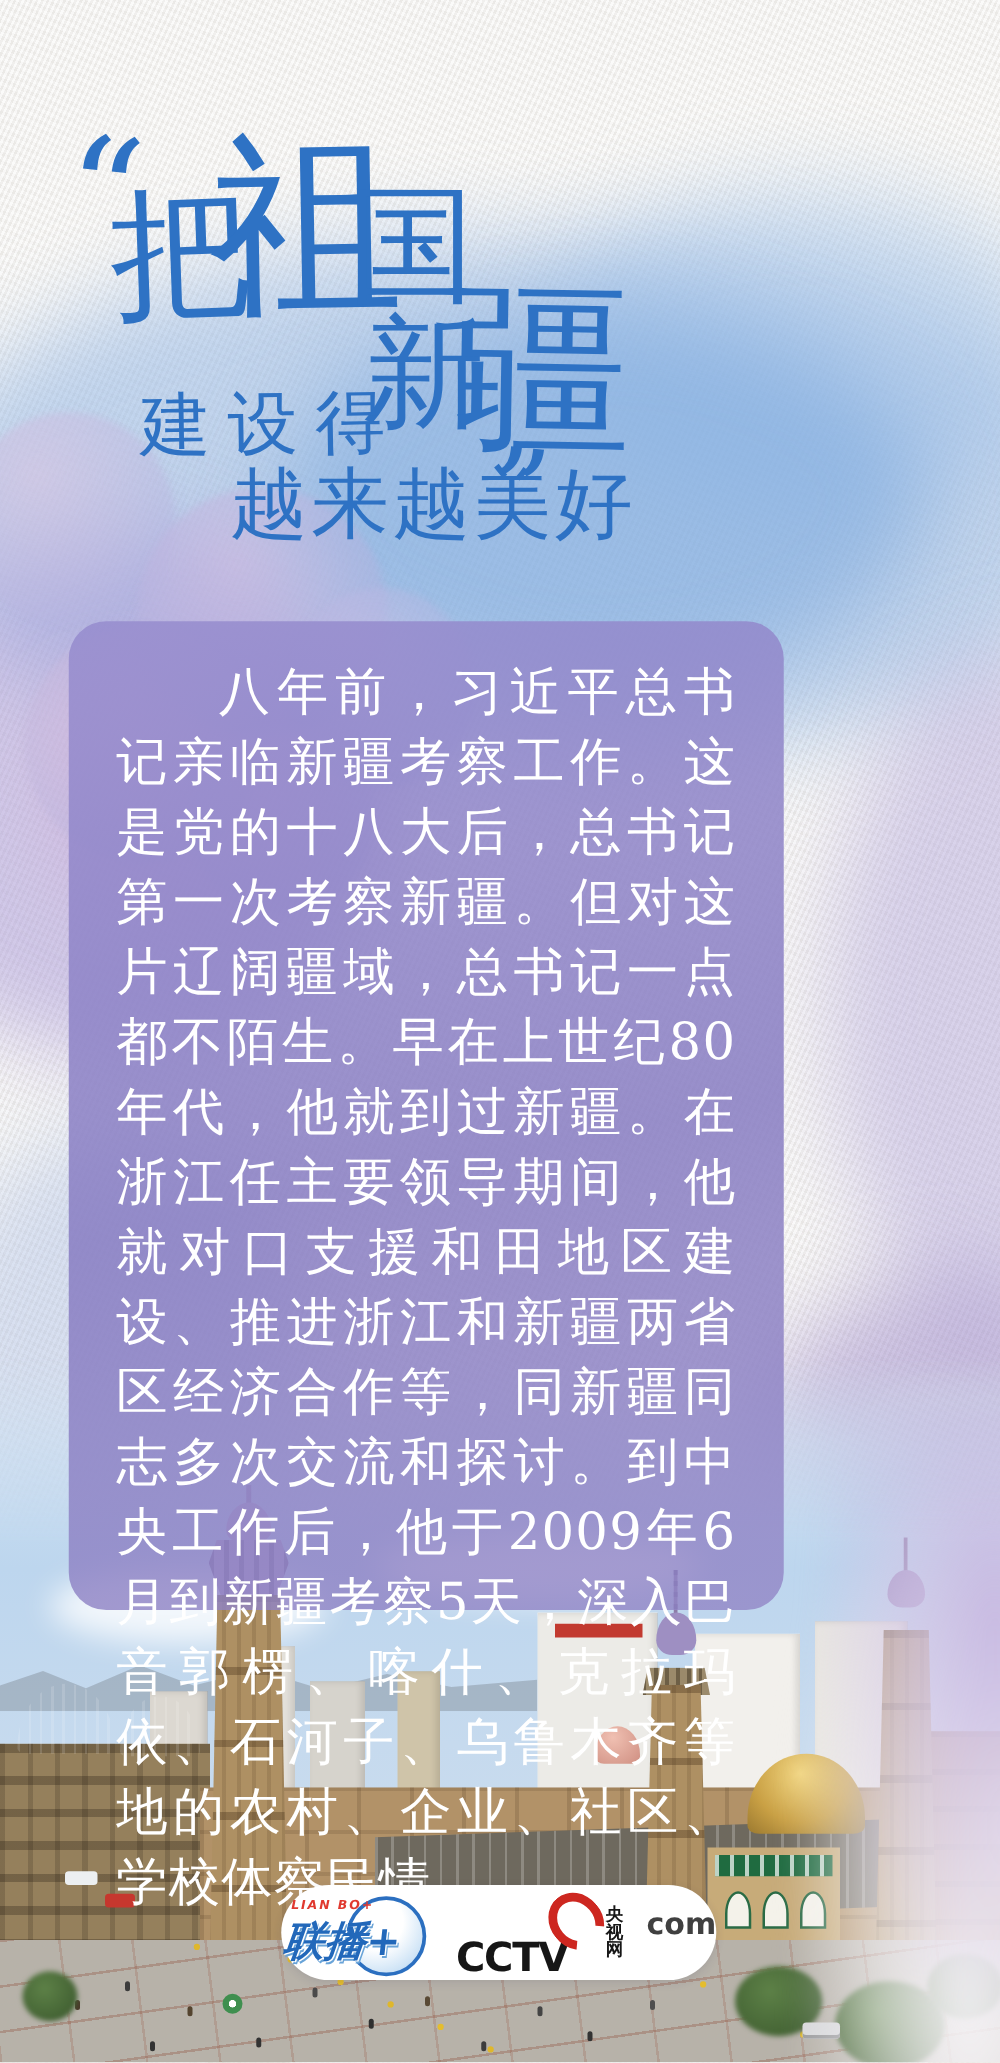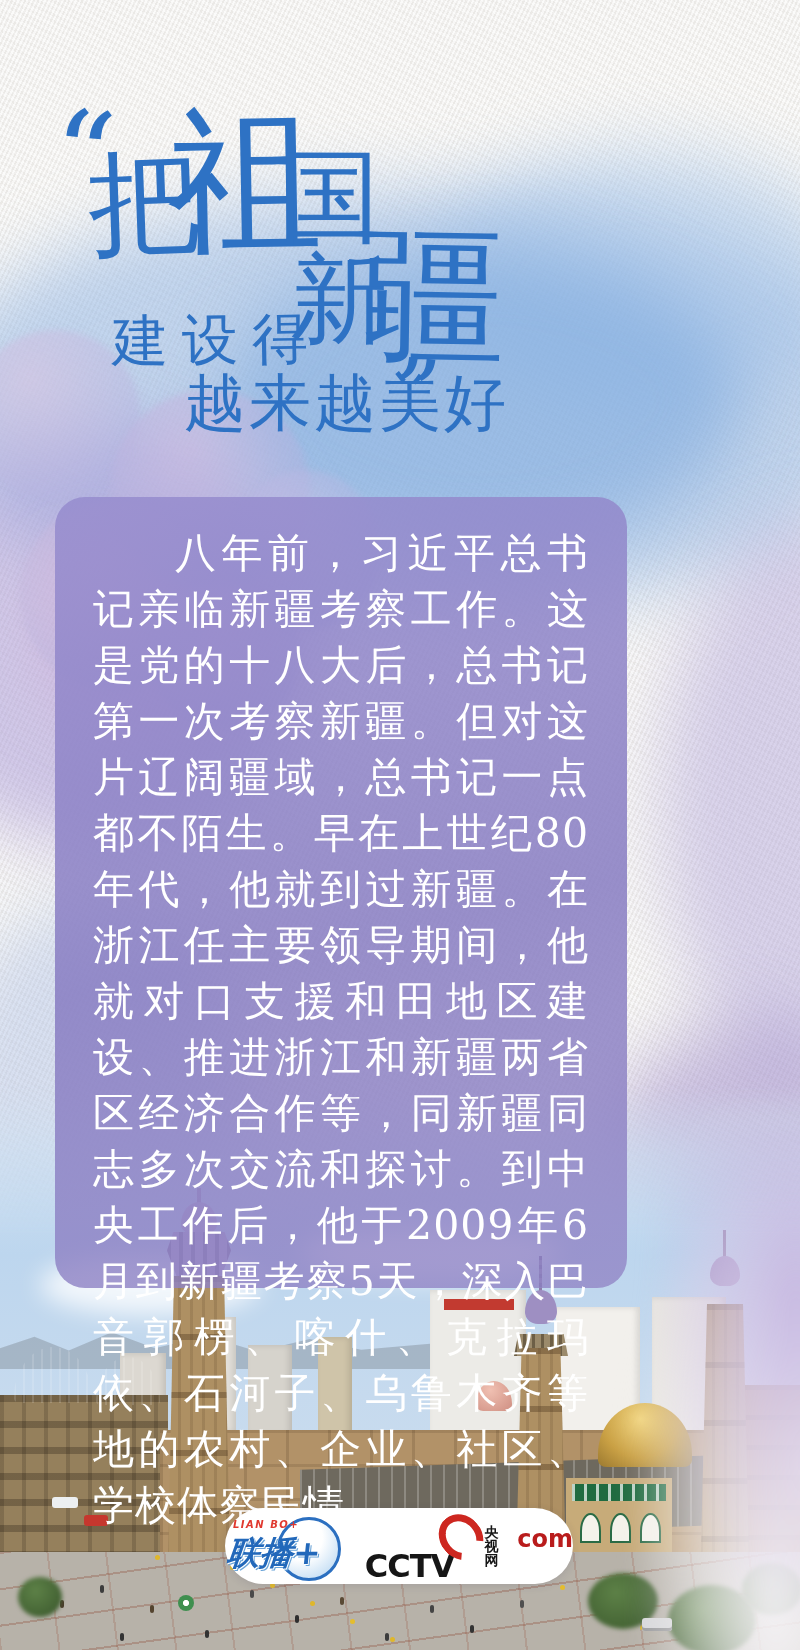--- a/index.html
+++ b/index.html
@@ -170,21 +170,21 @@
     font-style:italic;letter-spacing:1.5px;}
   .lianbo .name{position:absolute;left:2px;top:16px;color:#2268ba;font-size:33px;font-weight:bold;
     font-style:italic;transform:skewX(-6deg);text-shadow:1px 1px 0 #fff,2px 2px 0 #6aa4d8;}
   .cctv{display:flex;align-items:center;}
   .cctv .word{position:relative;color:#161616;font-size:32px;font-weight:900;letter-spacing:-1px;
     font-family:"DejaVu Sans","Liberation Sans",sans-serif;margin-top:39px;}
   .cctv .ring{position:relative;width:34px;height:34px;margin-left:-14px;margin-top:-18px;
     border-radius:50%;border:7px solid #cd2720;border-bottom-color:transparent;transform:rotate(-40deg);}
   .cctv .col{display:flex;flex-direction:row;margin-left:2px;line-height:1;}
   .cctv .cn{color:#161616;font-size:14px;font-weight:bold;letter-spacing:3px;}
-  .cctv .suffix{color:#b91c1c;font-size:24px;font-weight:bold;margin-top:2px;}
+  .cctv .suffix{color:#404040;font-size:24px;font-weight:bold;margin-top:2px;}
 </style>
 </head>
 <body>
 
 <div class="paper"></div>
 
 <div class="wash w1"></div>
 <div class="wash w7"></div>
 <div class="wash w2"></div>
 <div class="wash w3"></div>

